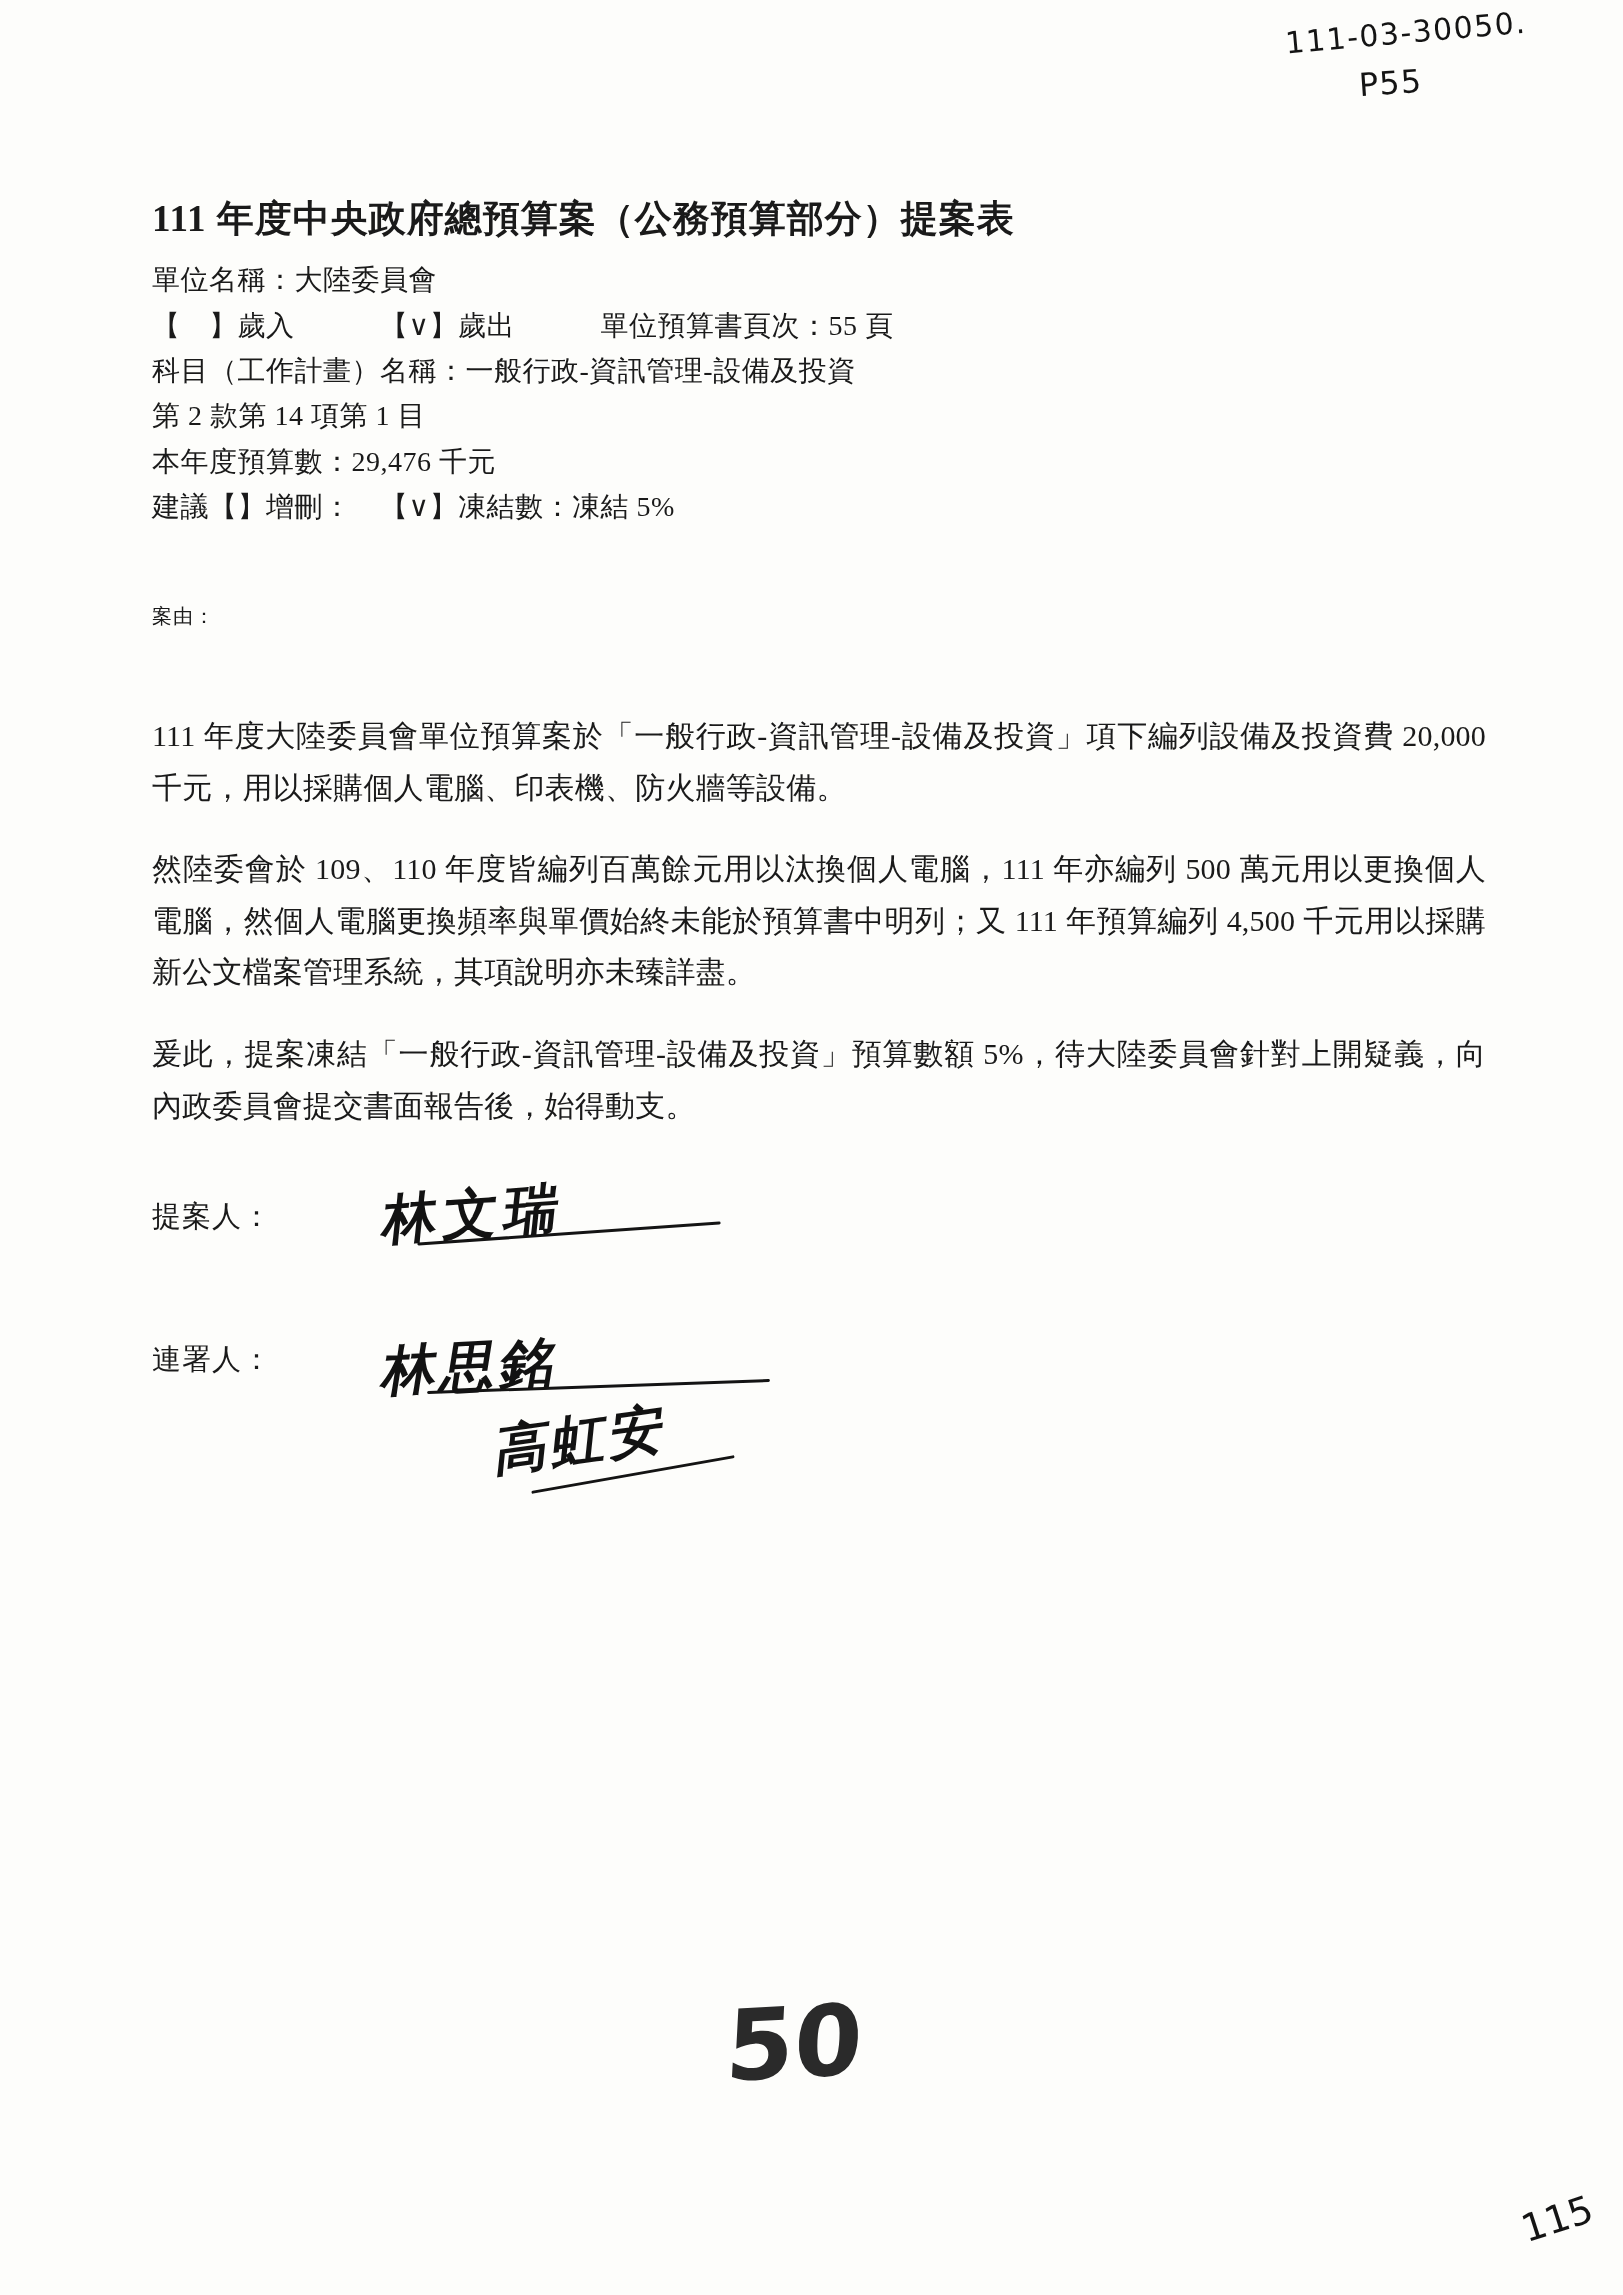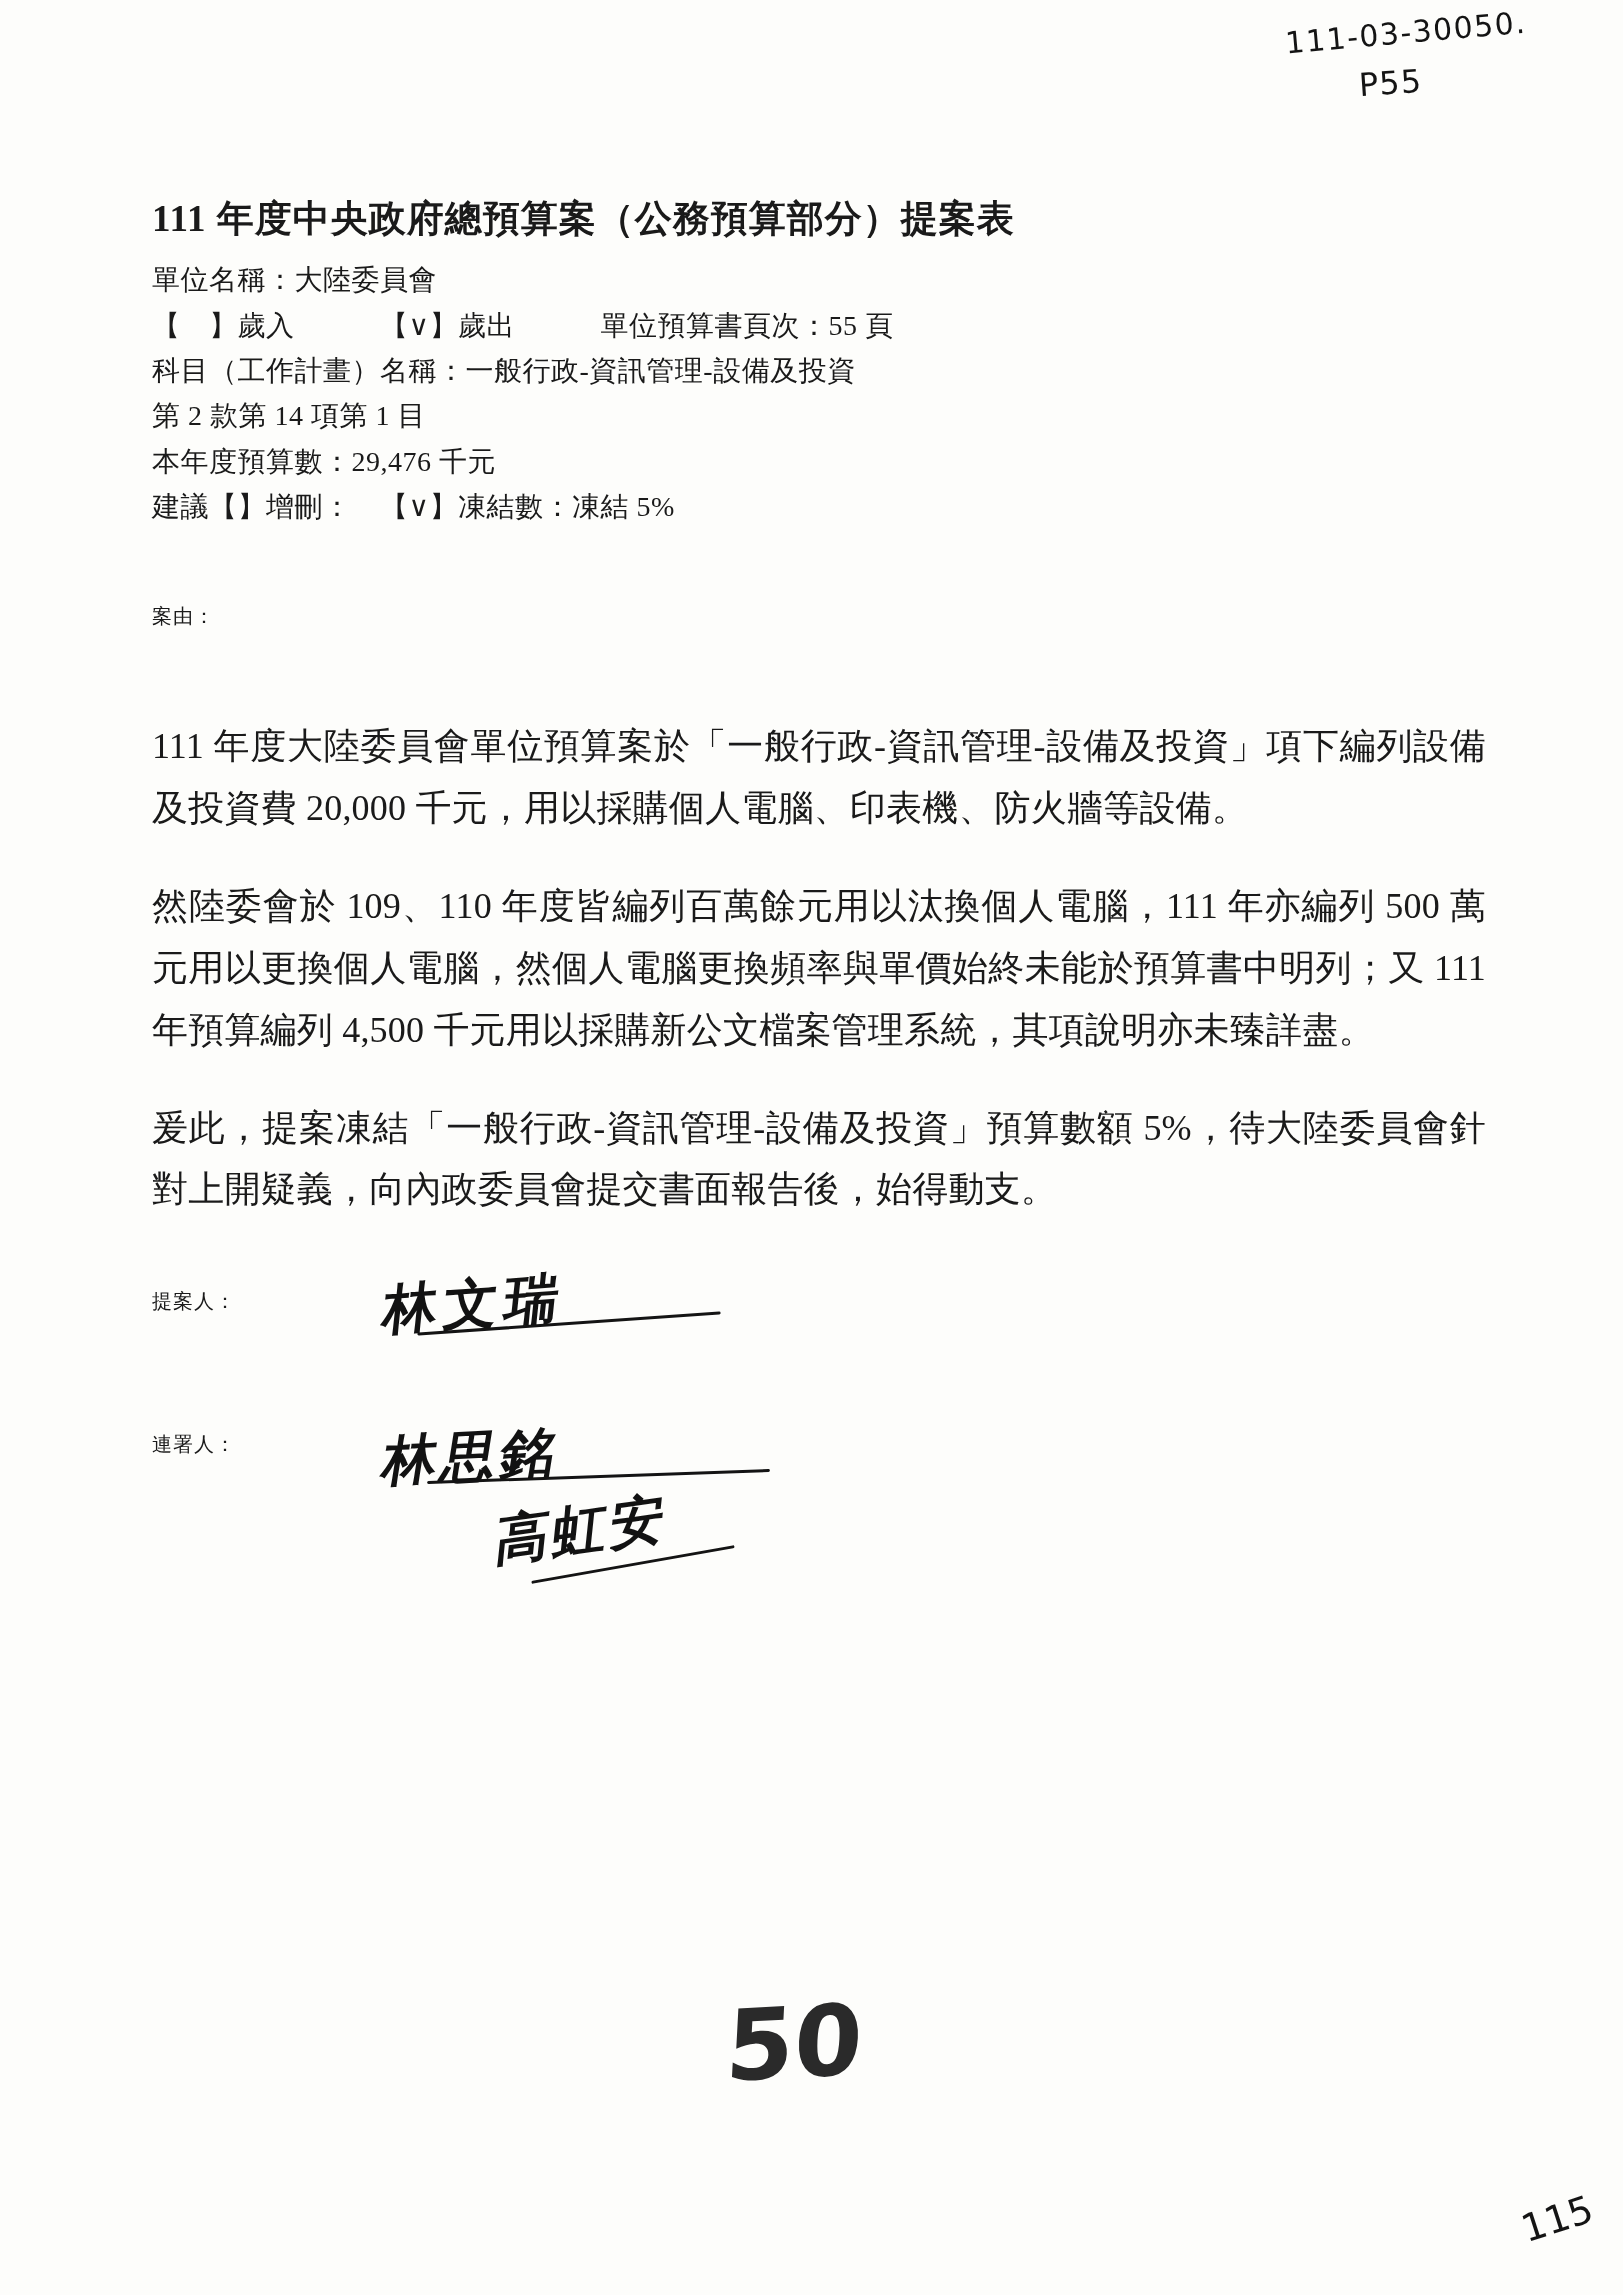--- a/index.html
+++ b/index.html
@@ -95,33 +95,33 @@
   .spacer-lg { height: 74px; }
   .spacer-md { height: 30px; }
 
   .section-label {
     font-size: 20px;
     letter-spacing: 1px;
     margin-bottom: 19.6px;
   }
 
   .para {
-    font-size: 36px;
+    font-size: 30px;
     line-height: 1.72;
     letter-spacing: 0.2px;
     text-align: justify;
     margin-bottom: 21.6px;
   }
 
   .sig-block {
     position: relative;
     height: 113px;
   }
   .sig-label {
-    font-size: 20px;
+    font-size: 29px;
     letter-spacing: 1px;
     position: absolute;
     left: 0;
     top: 14.7px;
     font-family: Liberation Serif, serif;
   }
   .sig-mark {
     position: absolute;
     font-family: "DejaVu Sans", sans-serif;
     font-size: 54px;

